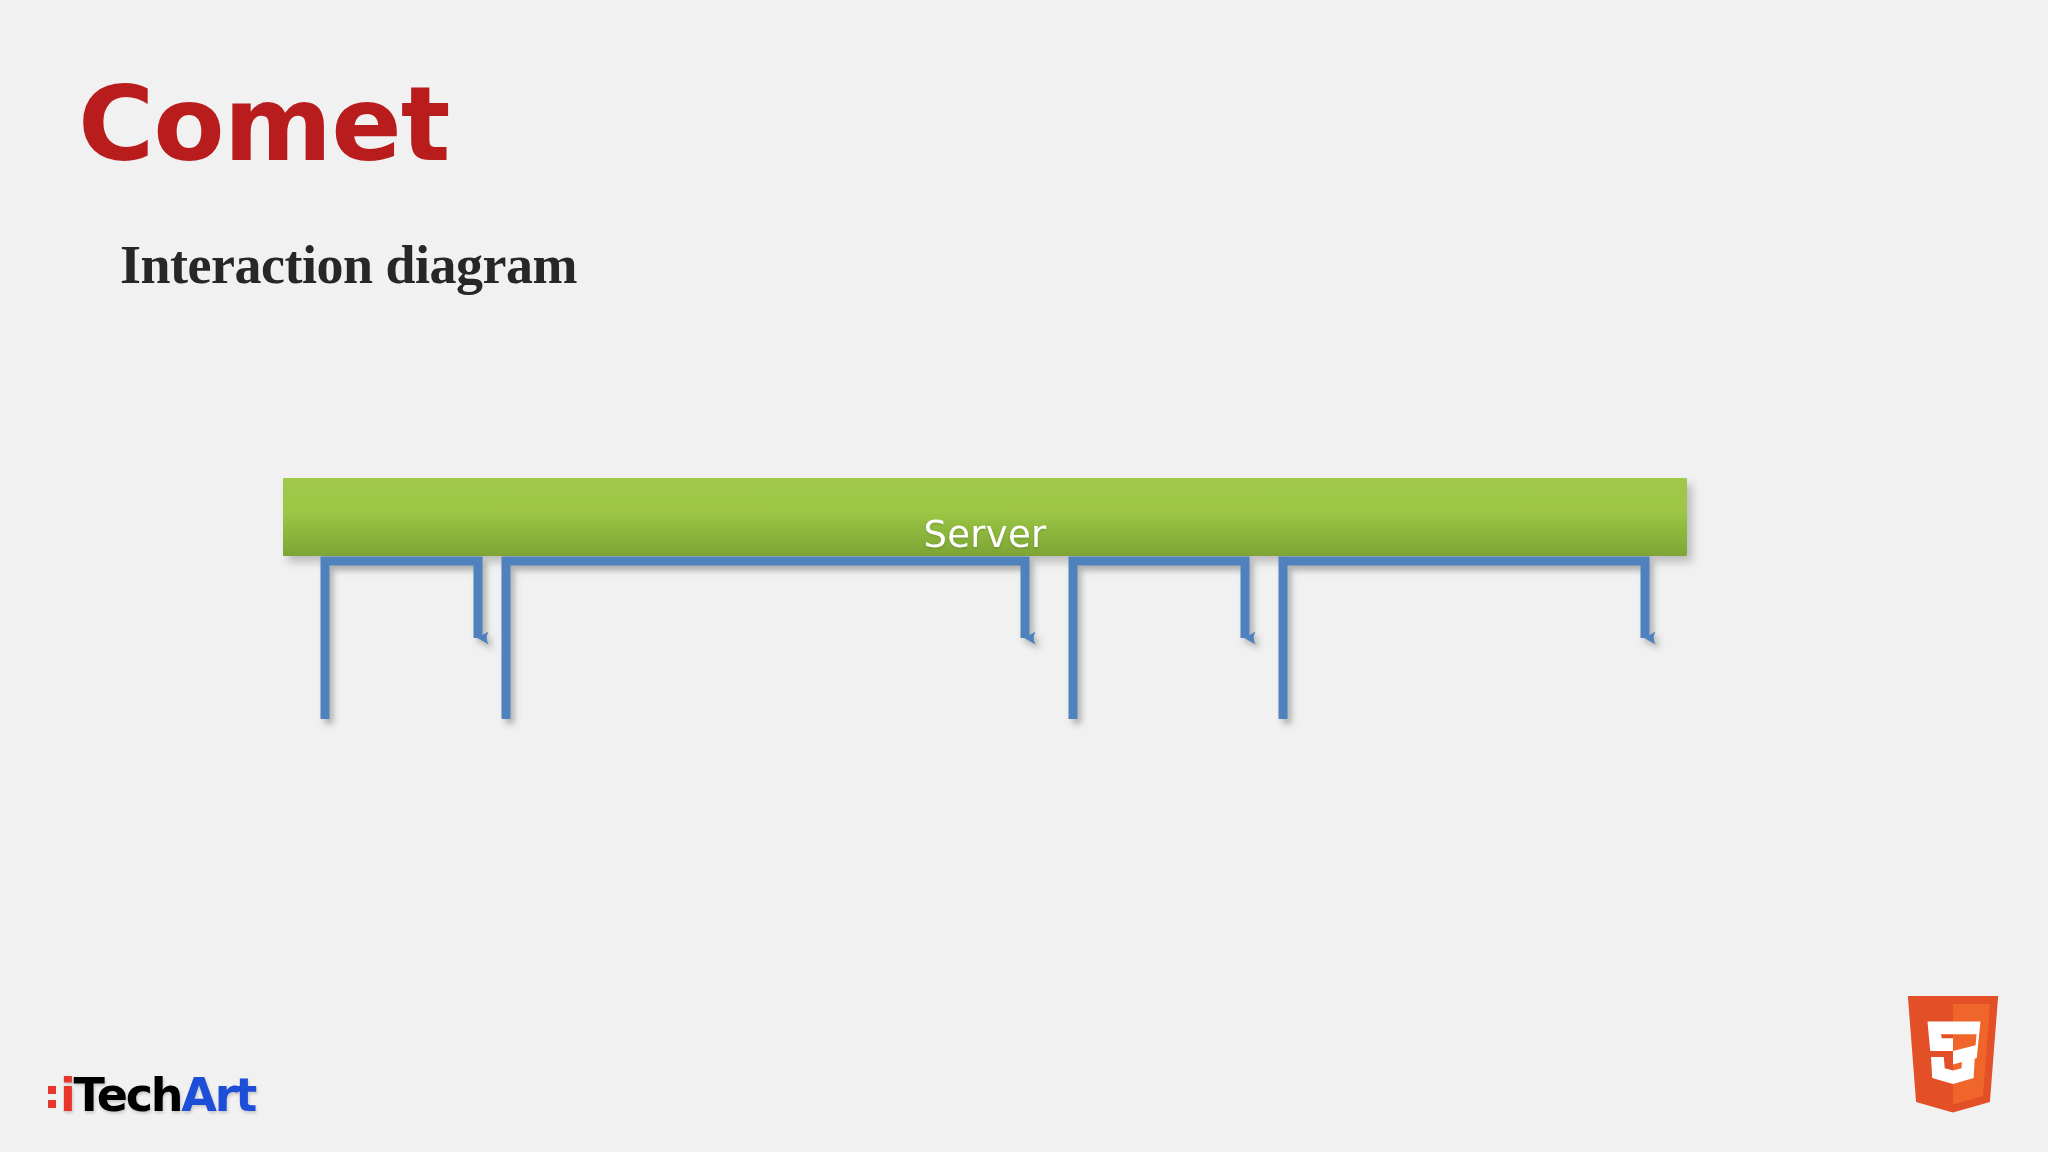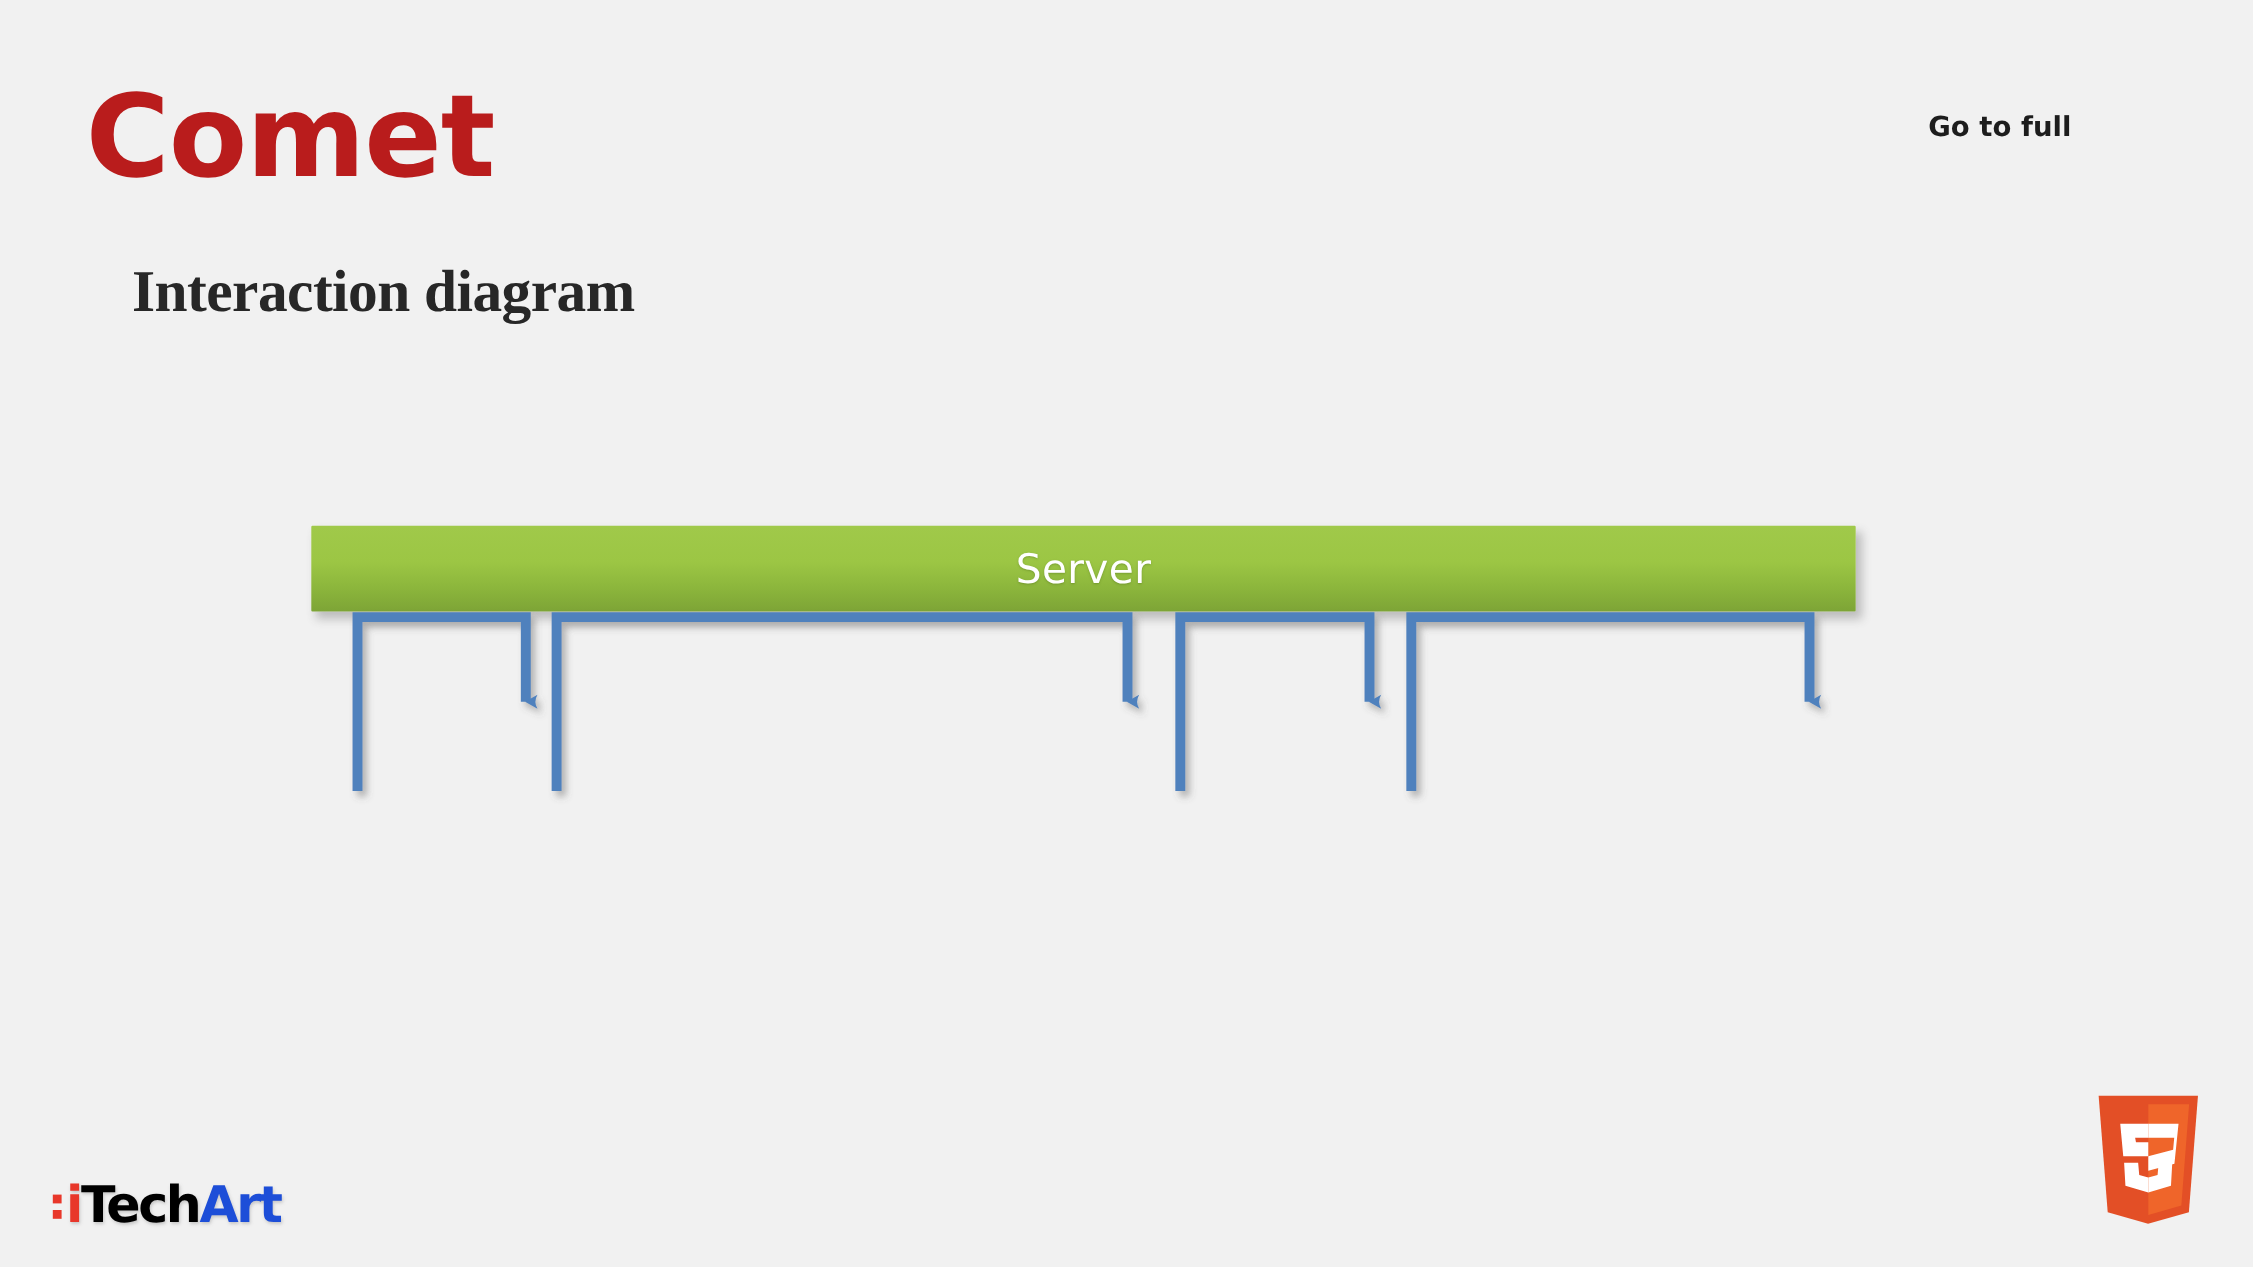--- a/index.html
+++ b/index.html
@@ -79,21 +79,21 @@
     left: 0;
     width: 1404px;
     height: 78px;
     border-radius: 1px;
     background: linear-gradient(to bottom, #a0c94a 0%, #9cc644 42%, #8cb63c 72%, #7da436 100%);
     box-shadow: 5px 6px 9px rgba(70, 70, 70, 0.30);
     display: flex;
     align-items: center;
     justify-content: center;
   }
-  .lane--server { top: 0; }
+  .lane--server { top: 0; align-items: flex-end; }
   .lane--client { top: 242px; }
 
   .lane-label {
     color: #ffffff;
     font-family: "DejaVu Sans", sans-serif;
     font-size: 37px;
     font-weight: 400;
     letter-spacing: 0.3px;
     text-shadow: 0 1px 2px rgba(60, 90, 20, 0.35);
   }
@@ -159,21 +159,20 @@
 </style>
 </head>
 <body>
 
 <div class="slide">
 
   <div class="title">Comet</div>
   <div class="subtitle">Interaction diagram</div>
 
   <div class="spec-link">
-    <div>Go to full</div>
   </div>
 
   <div class="diagram">
 
     <div class="lane lane--server">
       <span class="lane-label">Server</span>
     </div>
 
 
     <div class="connectors">

